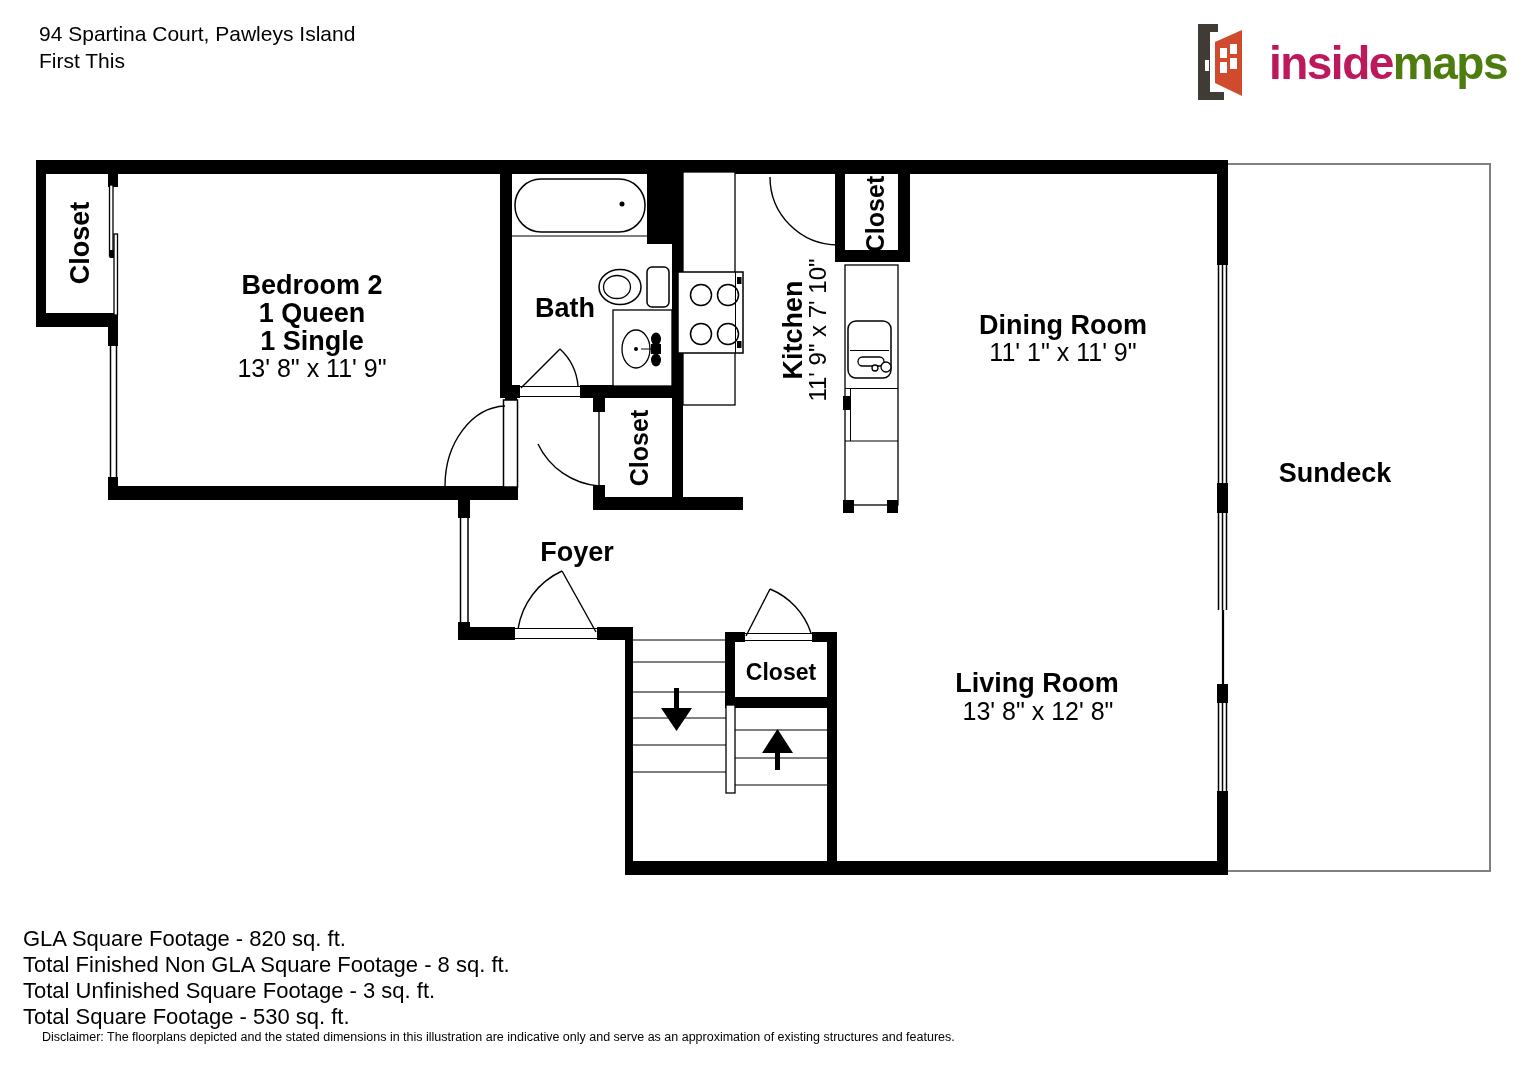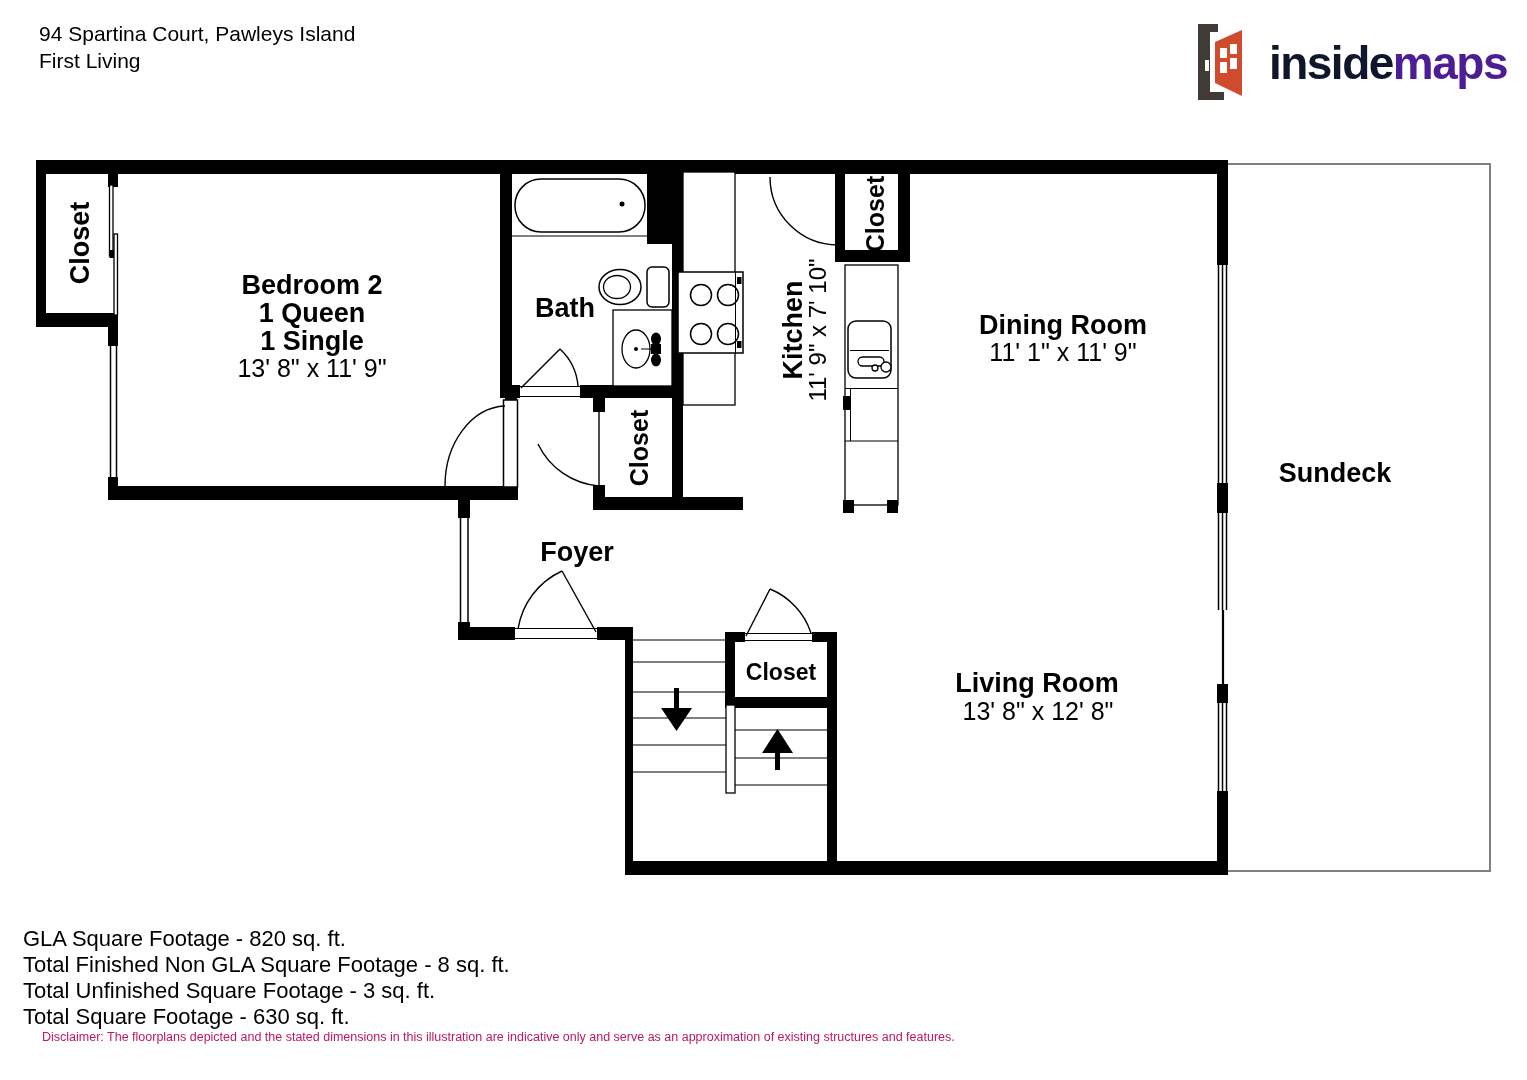--- a/index.html
+++ b/index.html
@@ -3,24 +3,24 @@
 <meta charset="utf-8">
 <style>
   html,body{margin:0;padding:0;}
   body{
     width:1527px;height:1080px;position:relative;background:#fff;
     font-family:"Liberation Sans", sans-serif;color:#000;overflow:hidden;
   }
   .hdr{position:absolute;left:39px;top:21px;font-size:21px;line-height:26.5px;}
   .logo{position:absolute;top:20px;right:20px;display:flex;align-items:center;gap:11px;}
   .logo-text{font-size:46px;font-weight:bold;letter-spacing:-1.5px;line-height:1;}
-  .logo-text .in{color:#0f172a;}
-  .logo-text .mp{color:#4c1d95;}
+  .logo-text .in{color:#be185d;}
+  .logo-text .mp{color:#4d7c0f;}
   .footer{position:absolute;left:23px;top:926px;font-size:22px;line-height:26px;}
-  .disclaimer{position:absolute;left:42px;top:1029px;font-size:12.5px;line-height:16.5px;color:#be185d;}
+  .disclaimer{position:absolute;left:42px;top:1029px;font-size:12.5px;line-height:16.5px;color:#000000;}
   svg.plan{position:absolute;left:0;top:0;}
   .wall{fill:#000;stroke:none;}
   .fx{fill:#fff;stroke:#000;stroke-width:1.5;}
   .fx13{fill:#fff;stroke:#000;stroke-width:1.3;}
   .thin{stroke:#000;stroke-width:1.5;fill:none;}
   .hair{stroke:#000;stroke-width:1;fill:none;}
   .door{stroke:#000;stroke-width:1.4;fill:none;}
   .blk{fill:#000;}
   .deck{stroke:#808080;stroke-width:2;fill:none;}
   text{fill:#000;}
@@ -28,21 +28,21 @@
   .nm25{font-weight:bold;font-size:25px;text-anchor:middle;}
   .nm23{font-weight:bold;font-size:23px;text-anchor:middle;}
   .dm{font-size:25px;text-anchor:middle;}
   .dm24{font-size:24px;text-anchor:middle;}
 </style>
 </head>
 <body>
 
 <div class="hdr">
   <div>94 Spartina Court, Pawleys Island</div>
-  <div>First Living</div>
+  <div>First This</div>
 </div>
 
 <div class="logo">
   <svg width="62" height="86" viewBox="0 0 62 86" aria-hidden="true">
     <path d="M2,4 H22 V12 H14 V72 H28 V80 H2 Z" fill="#413b36"></path>
     <rect x="9" y="40" width="4" height="11" fill="#fff"></rect>
     <polygon points="19,22 46,10 46,76 19,63" fill="#d04a2d"></polygon>
     <rect x="24" y="28" width="7" height="10" fill="#fff"></rect>
     <rect x="34" y="24" width="7" height="10" fill="#fff"></rect>
     <rect x="24" y="42" width="7" height="11" fill="#fff"></rect>
@@ -241,18 +241,18 @@
     <text class="nm25" transform="translate(648,448) rotate(-90)">Closet</text>
     <text class="nm25" transform="translate(884,214) rotate(-90)">Closet</text>
     <text class="nm23" x="781" y="680">Closet</text>
   </g>
 </svg>
 
 <div class="footer">
   <div>GLA Square Footage - 820 sq. ft.</div>
   <div>Total Finished Non GLA Square Footage - 8 sq. ft.</div>
   <div>Total Unfinished Square Footage - 3 sq. ft.</div>
-  <div>Total Square Footage - 630 sq. ft.</div>
+  <div>Total Square Footage - 530 sq. ft.</div>
 </div>
 
 <div class="disclaimer">
   <div>Disclaimer: The floorplans depicted and the stated dimensions in this illustration are indicative only and serve as an approximation of existing structures and features.</div>
 </div>
 
 </body></html>

